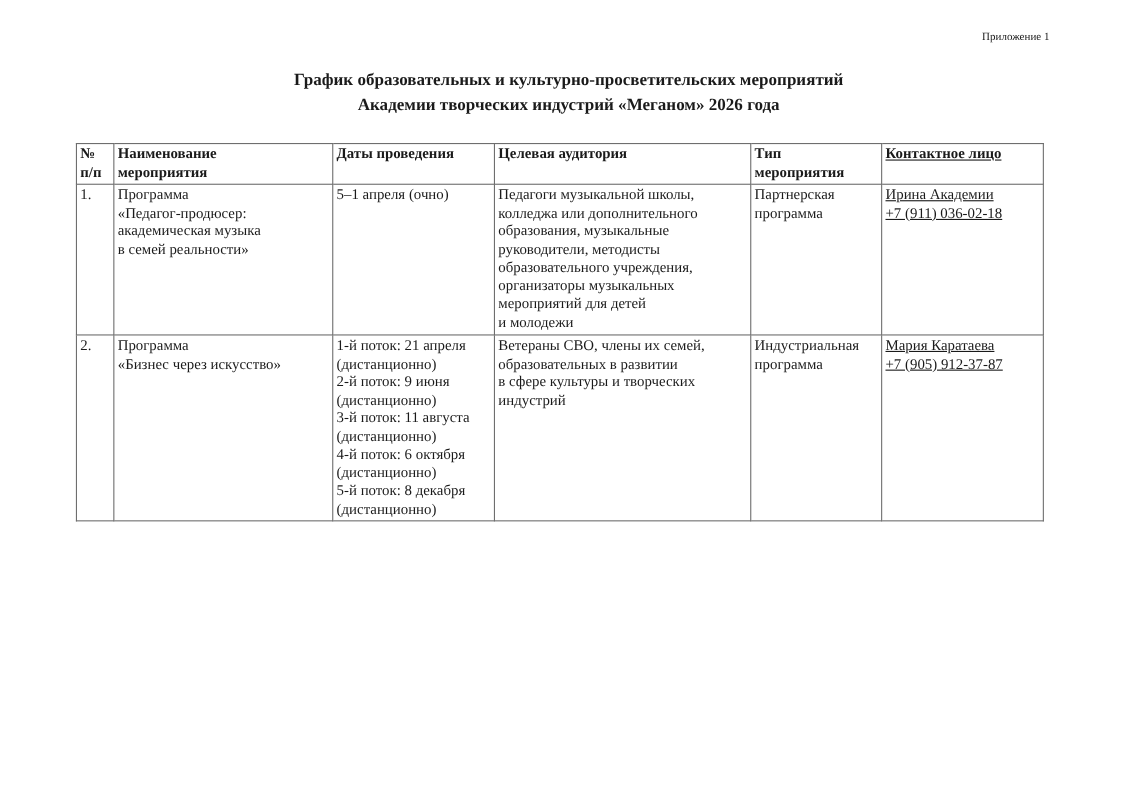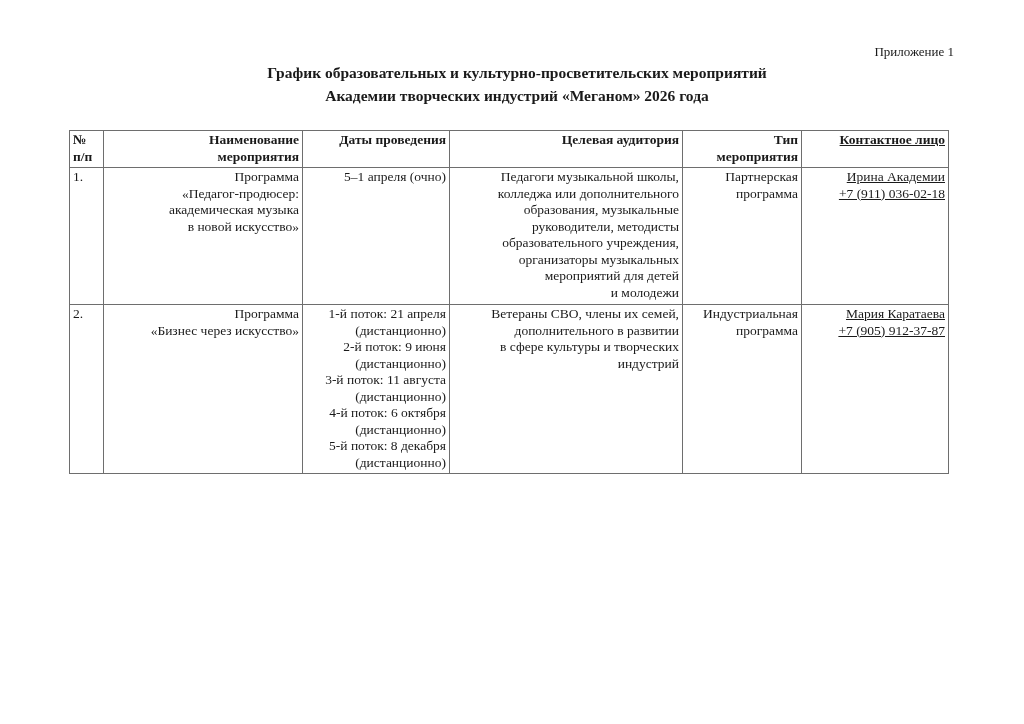--- a/index.html
+++ b/index.html
@@ -2,38 +2,38 @@
 <html><head>
 <meta charset="utf-8">
 <style>
   html, body { margin: 0; padding: 0; background: #ffffff; }
   body {
     width: 1024px; height: 724px; position: relative; overflow: hidden;
     font-family: "Liberation Serif", "DejaVu Serif", serif;
     color: #1a1a1a;
   }
   .appendix {
-    position: absolute; right: 70px; top: 44px;
-    font-size: 13px;
+    position: absolute; right: 70px; top: 28px;
+    font-size: 10px;
   }
   .title {
     position: absolute; left: 0; width: 1024px; text-align: center;
     font-weight: bold; font-size: 15.5px;
   }
   .title.l1 { top: 64px; left: 5px; }
   .title.l2 { top: 87px; left: 5px; }
   table {
     position: absolute; left: 69px; top: 130px;
     border-collapse: collapse;
     font-size: 13.5px; line-height: 16.5px;
   }
   td, th {
     border: 1px solid #6e6e6e;
     vertical-align: top;
-    text-align: right;
+    text-align: left;
     padding: 1px 3px 2px 3px;
     font-weight: normal;
   }
   th { font-weight: bold; }
   th.c0, td.c0 { text-align: left; }
   .c0 { width: 27px; }
   .c1 { width: 192px; }
   .c2 { width: 140px; }
   .c3 { width: 226px; }
   .c4 { width: 112px; }
@@ -75,21 +75,21 @@
       <span class="line">Контактное лицо</span>
     </th>
   </tr>
 
   <tr class="r1">
     <td class="c0">1.</td>
     <td class="c1">
       <span class="line">Программа</span>
       <span class="line">«Педагог-продюсер:</span>
       <span class="line">академическая музыка</span>
-      <span class="line">в новой искусство»</span>
+      <span class="line">в семей реальности»</span>
     </td>
     <td class="c2">
       <span class="line">5–1 апреля (очно)</span>
     </td>
     <td class="c3">
       <span class="line">Педагоги музыкальной школы,</span>
       <span class="line">колледжа или дополнительного</span>
       <span class="line">образования, музыкальные</span>
       <span class="line">руководители, методисты</span>
       <span class="line">образовательного учреждения,</span>
@@ -120,21 +120,21 @@
       <span class="line">(дистанционно)</span>
       <span class="line">3-й поток: 11 августа</span>
       <span class="line">(дистанционно)</span>
       <span class="line">4-й поток: 6 октября</span>
       <span class="line">(дистанционно)</span>
       <span class="line">5-й поток: 8 декабря</span>
       <span class="line">(дистанционно)</span>
     </td>
     <td class="c3">
       <span class="line">Ветераны СВО, члены их семей,</span>
-      <span class="line">дополнительного в развитии</span>
+      <span class="line">образовательных в развитии</span>
       <span class="line">в сфере культуры и творческих</span>
       <span class="line">индустрий</span>
     </td>
     <td class="c4">
       <span class="line">Индустриальная</span>
       <span class="line">программа</span>
     </td>
     <td class="c5">
       <span class="line">Мария Каратаева</span>
       <span class="line">+7 (905) 912-37-87</span>

